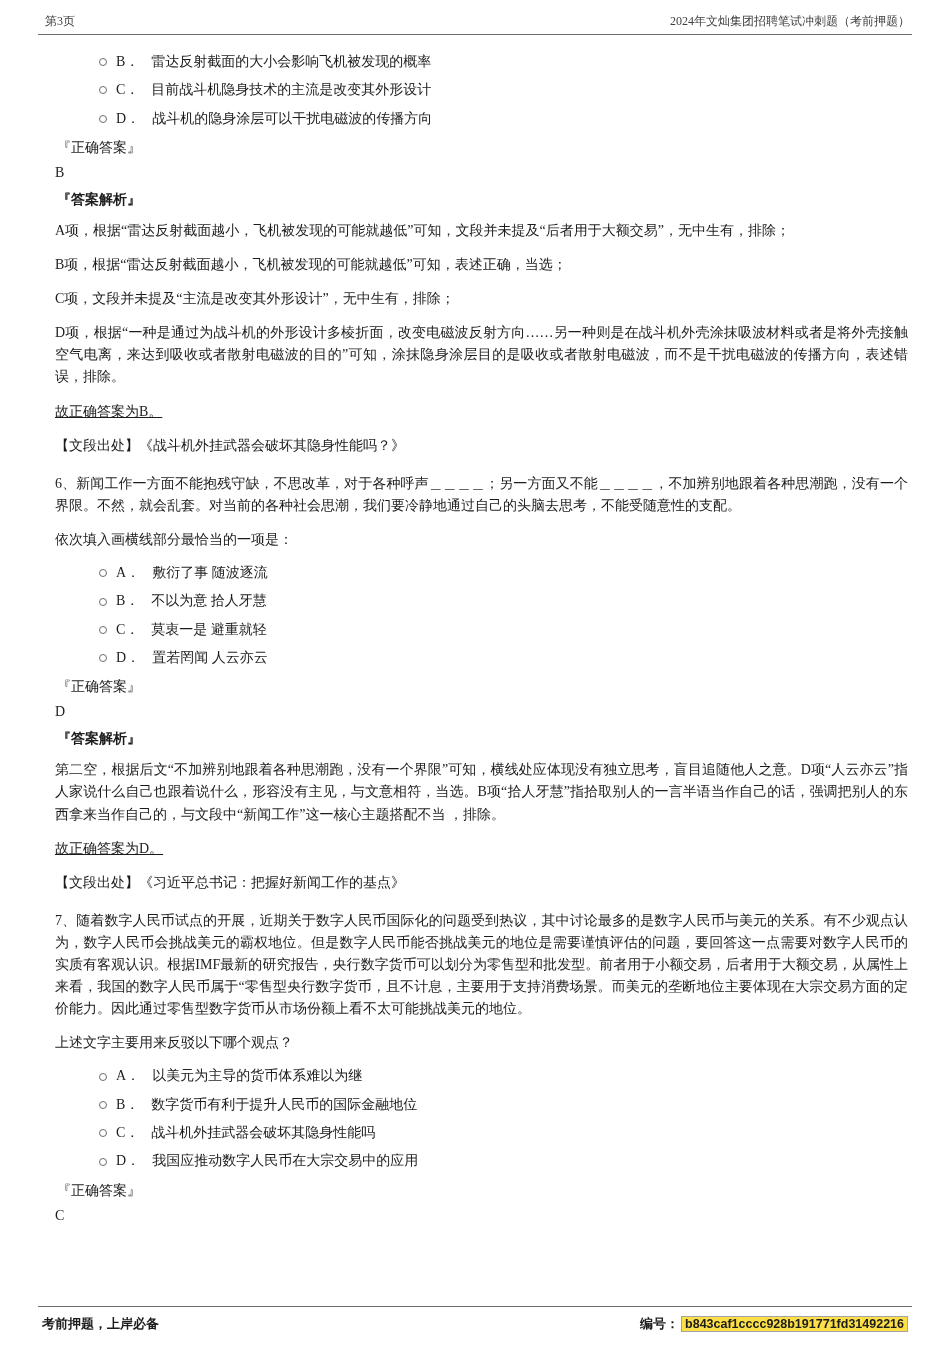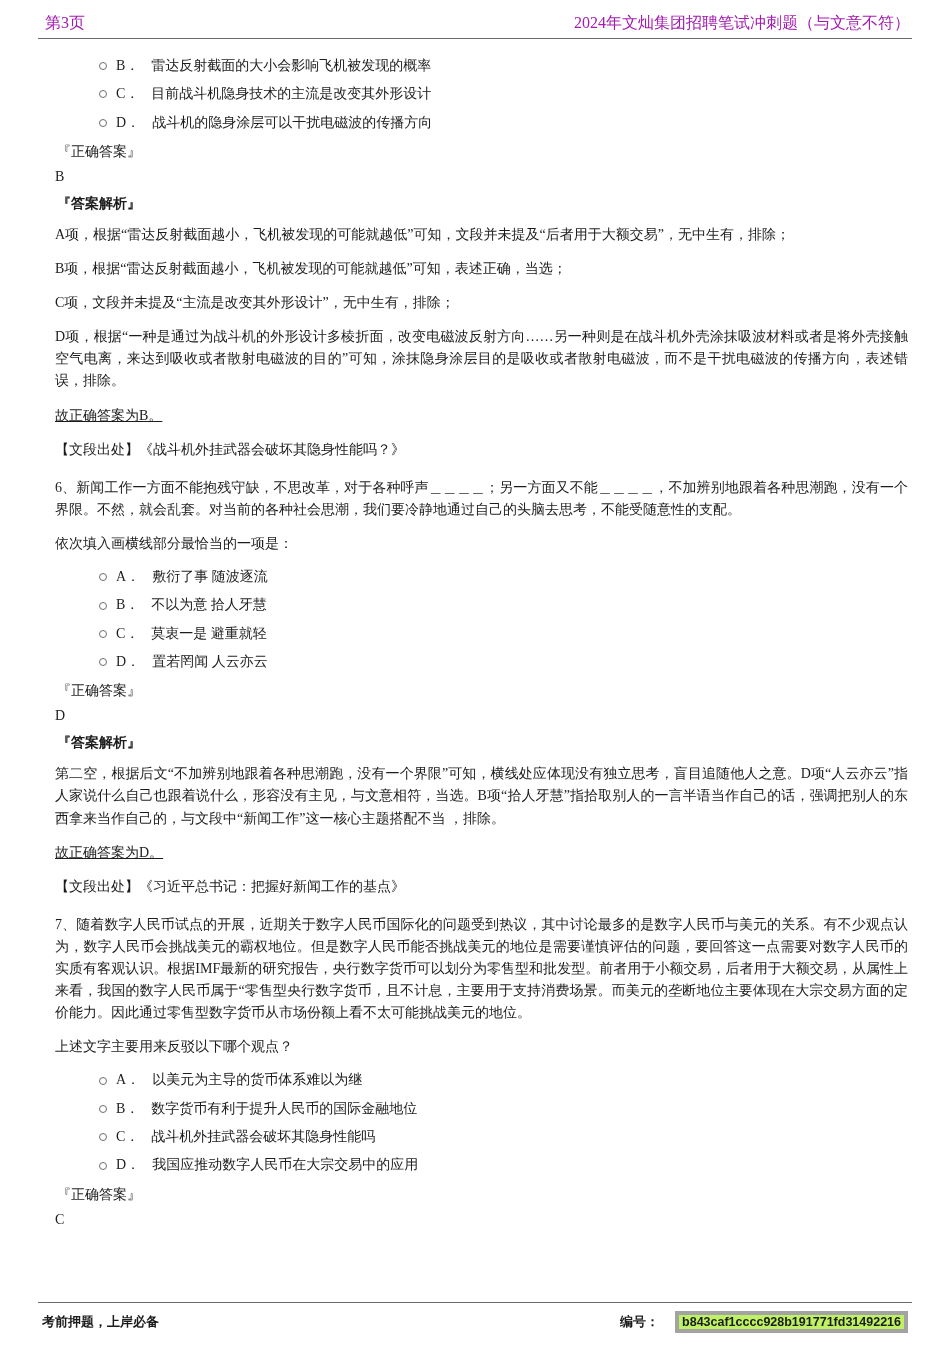--- a/index.html
+++ b/index.html
@@ -7,21 +7,21 @@
   body {
     background:#ffffff;
     color:#1c1c1c;
     font-family:"Liberation Serif","DejaVu Serif",serif;
     position:relative;
     overflow:hidden;
   }
   .doc-header {
     display:flex; justify-content:space-between; align-items:flex-end;
     padding:13px 40px 4px 45px;
-    font-size:16px; color:#a21caf;
+    font-size:12px; color:#404040;
   }
   .header-rule { border:none; border-top:1px solid #6b6b6b; margin:0 38px; }
   .content { padding:15px 42px 0 55px; font-size:14px; }
 
   .para { text-align:justify; line-height:1.58; margin-bottom:12px; }
   .q-gap { margin-top:6px; }
 
   .options { margin:2px 0 4px 0; }
   .option { display:flex; align-items:center; padding-left:44px; margin-bottom:8px; line-height:1.45; }
   .radio {
@@ -34,33 +34,33 @@
 
   .ans-label { margin:2px 0 4px 2px; line-height:1.5; }
   .ans-value { margin:0 0 6px 0; line-height:1.5; }
   .analysis-label { margin:2px 0 10px 2px; line-height:1.5;font-weight:bold; }
   .conclusion { margin-top:2px;text-decoration:underline; }
   .source { margin-bottom:16px; }
 
   .doc-footer { position:absolute; left:38px; right:38px; bottom:12px;font-weight:bold; }
   .footer-rule { border:none; border-top:1px solid #6b6b6b; margin-bottom:8px; }
   .footer-row { display:flex; justify-content:space-between; align-items:center; font-size:13px; padding:0 4px; }
-  .footer-right { display:flex; align-items:center; gap:16px;margin-left:16px; }
+  .footer-right { display:flex; align-items:center; gap:2px;margin-left:16px; }
   .code-box {
-    border:4px solid #a3a3a3; background:#bef264;
+    border:1px solid #a3a3a3; background:#fde047;
     padding:0 3px; font-size:12.5px;
     font-family:"Liberation Sans","DejaVu Sans",sans-serif;
   }
 </style>
 </head>
 <body>
 
 <header class="doc-header">
   <span>第3页</span>
-  <span>2024年文灿集团招聘笔试冲刺题（与文意不符）</span>
+  <span>2024年文灿集团招聘笔试冲刺题（考前押题）</span>
 </header>
 <hr class="header-rule">
 
 <main class="content">
 
   <div class="options">
     <div class="option">
       <span class="radio"></span>
       <span class="opt-key">B．</span>
       <span class="opt-text">雷达反射截面的大小会影响飞机被发现的概率</span>

